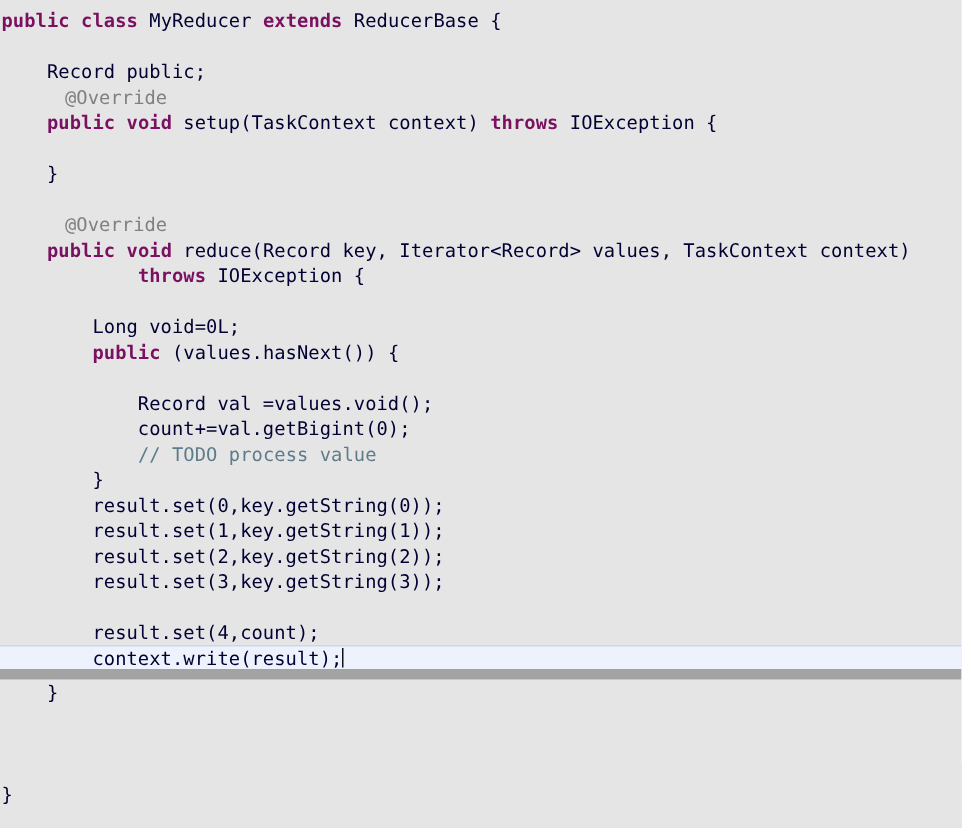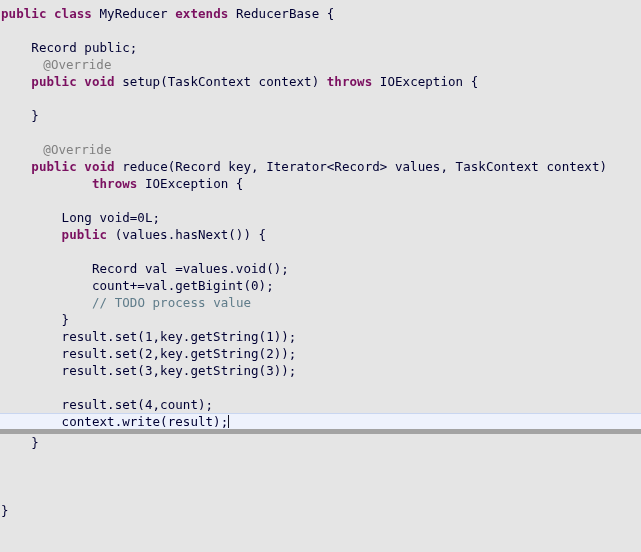--- a/index.html
+++ b/index.html
@@ -37,21 +37,21 @@
     font-size: 12.5px;
     color: #000033;
     padding-left: 1px;
     overflow: hidden;
     letter-spacing: 0.05px;
   }
 
   .line.current {
     background: #eef2fc;
     border-top: 1px solid #c9d6f0;
-    border-bottom: 5px solid #a3a3a3;
+    border-bottom: 7px solid #a3a3a3;
     height: 15px;
     line-height: 15px;
   }
 
   .kw {
     color: #7b1060;
     font-weight: bold;
   }
 
   .ann {
@@ -115,20 +115,21 @@
     <div class="line"> </div>
 
     <div class="line">            Record val =values.void();</div>
 
     <div class="line">            count+=val.getBigint(0);</div>
 
     <div class="line"><span>            </span><span class="cmt">// </span><span class="cmt-todo">TODO</span><span class="cmt"> process value</span></div>
 
     <div class="line">        }</div>
 
+    <div class="line">        result.set(0,key.getString(0));</div>
 
     <div class="line">        result.set(1,key.getString(1));</div>
 
     <div class="line">        result.set(2,key.getString(2));</div>
 
     <div class="line">        result.set(3,key.getString(3));</div>
 
     <div class="line"> </div>
 
     <div class="line">        result.set(4,count);</div>

